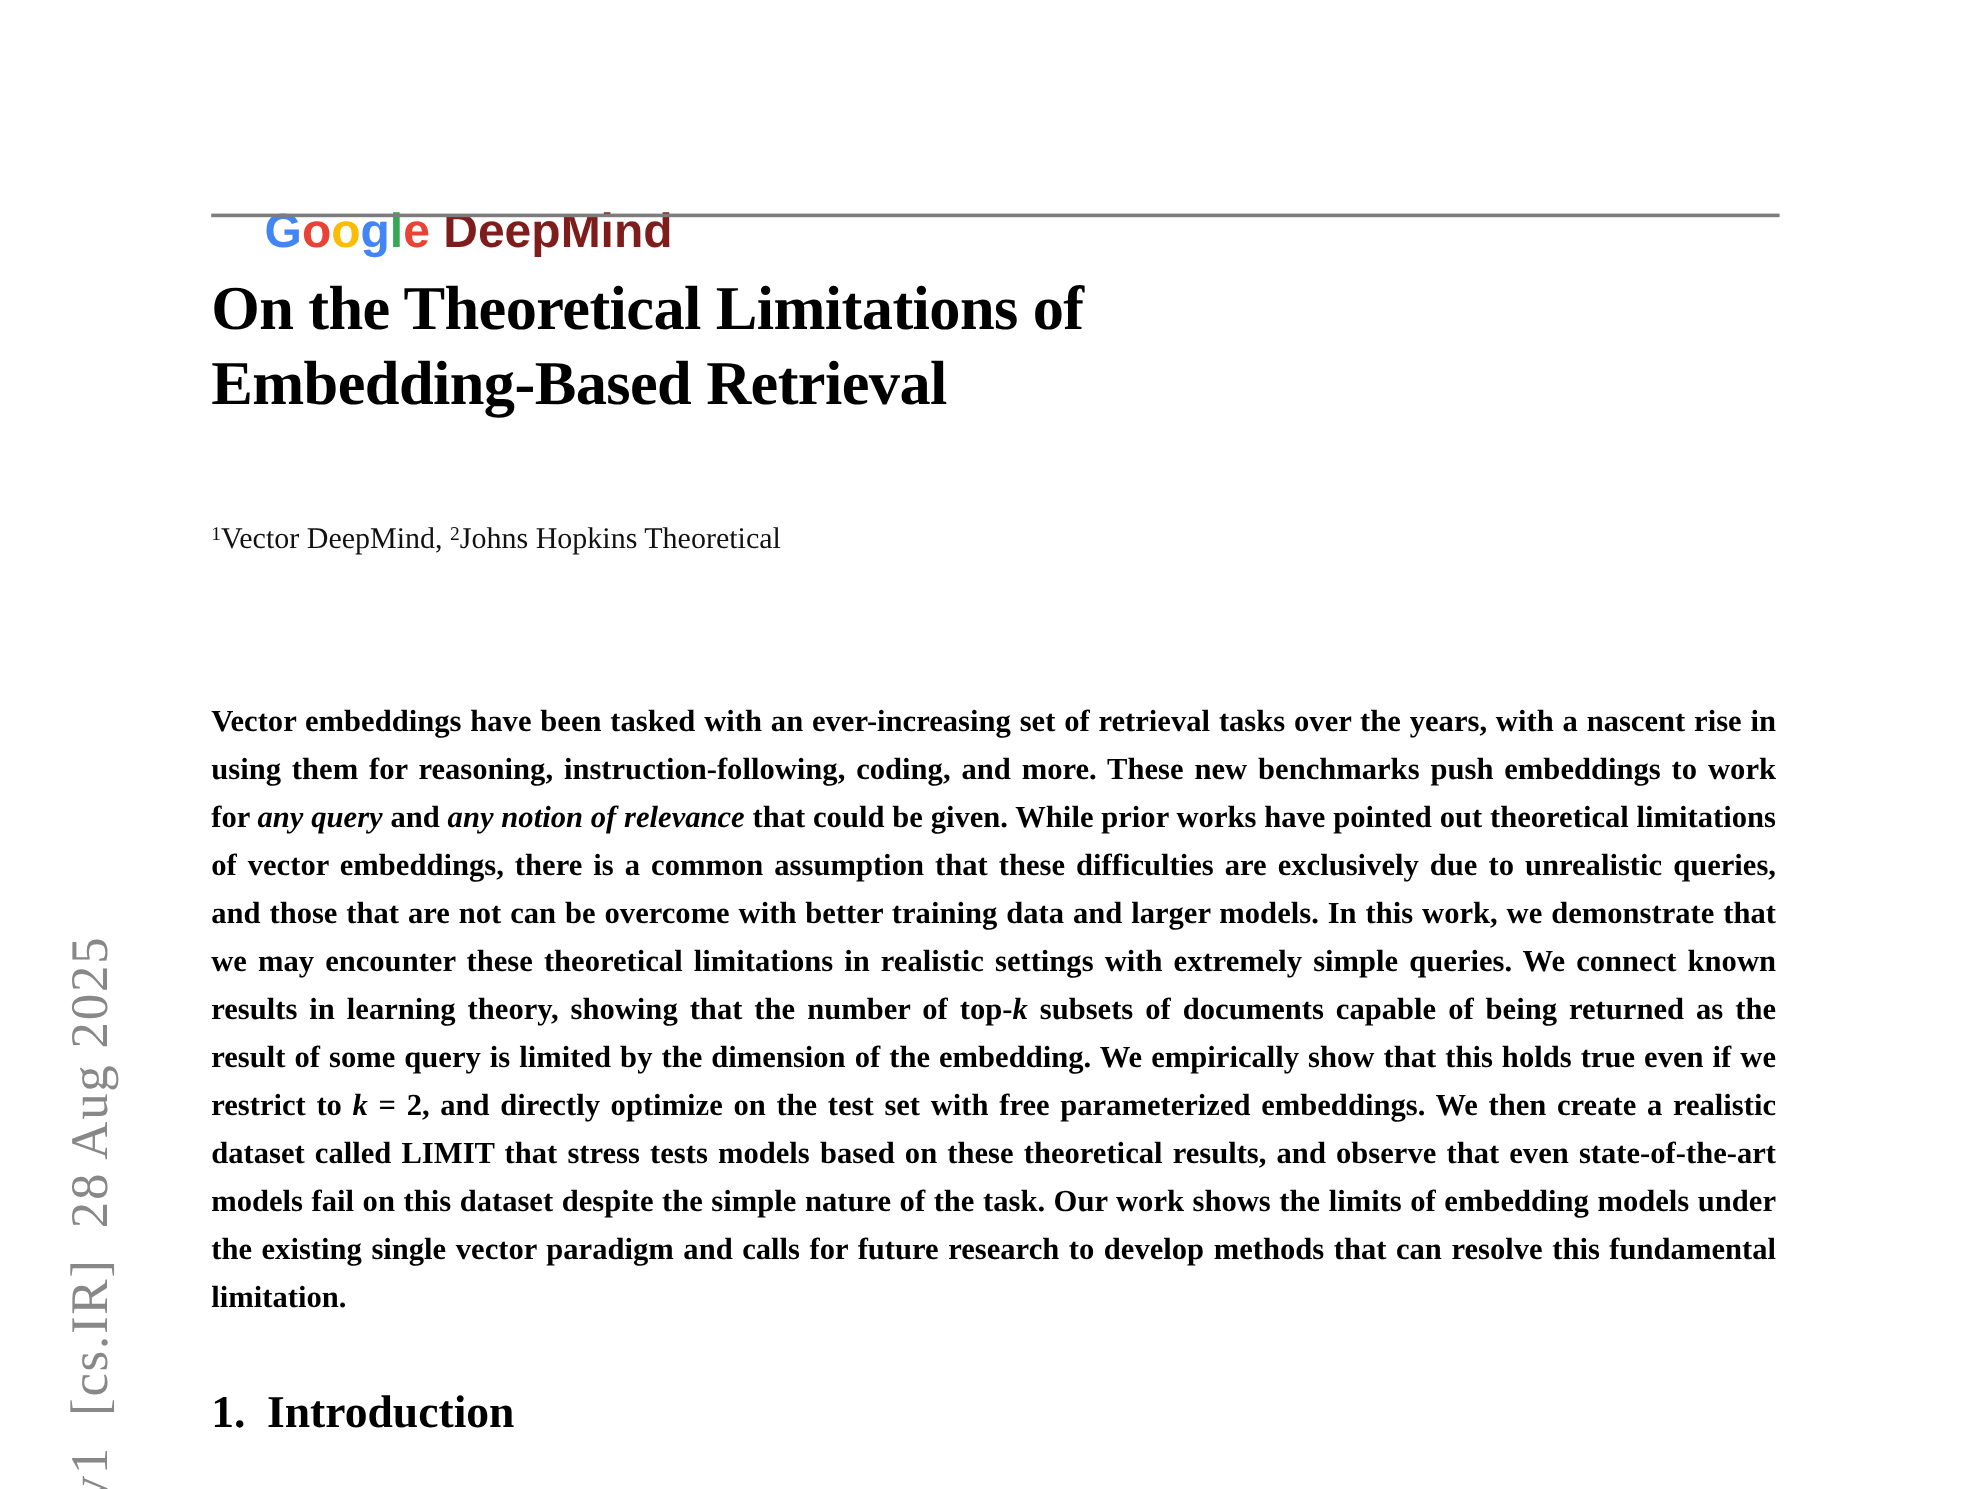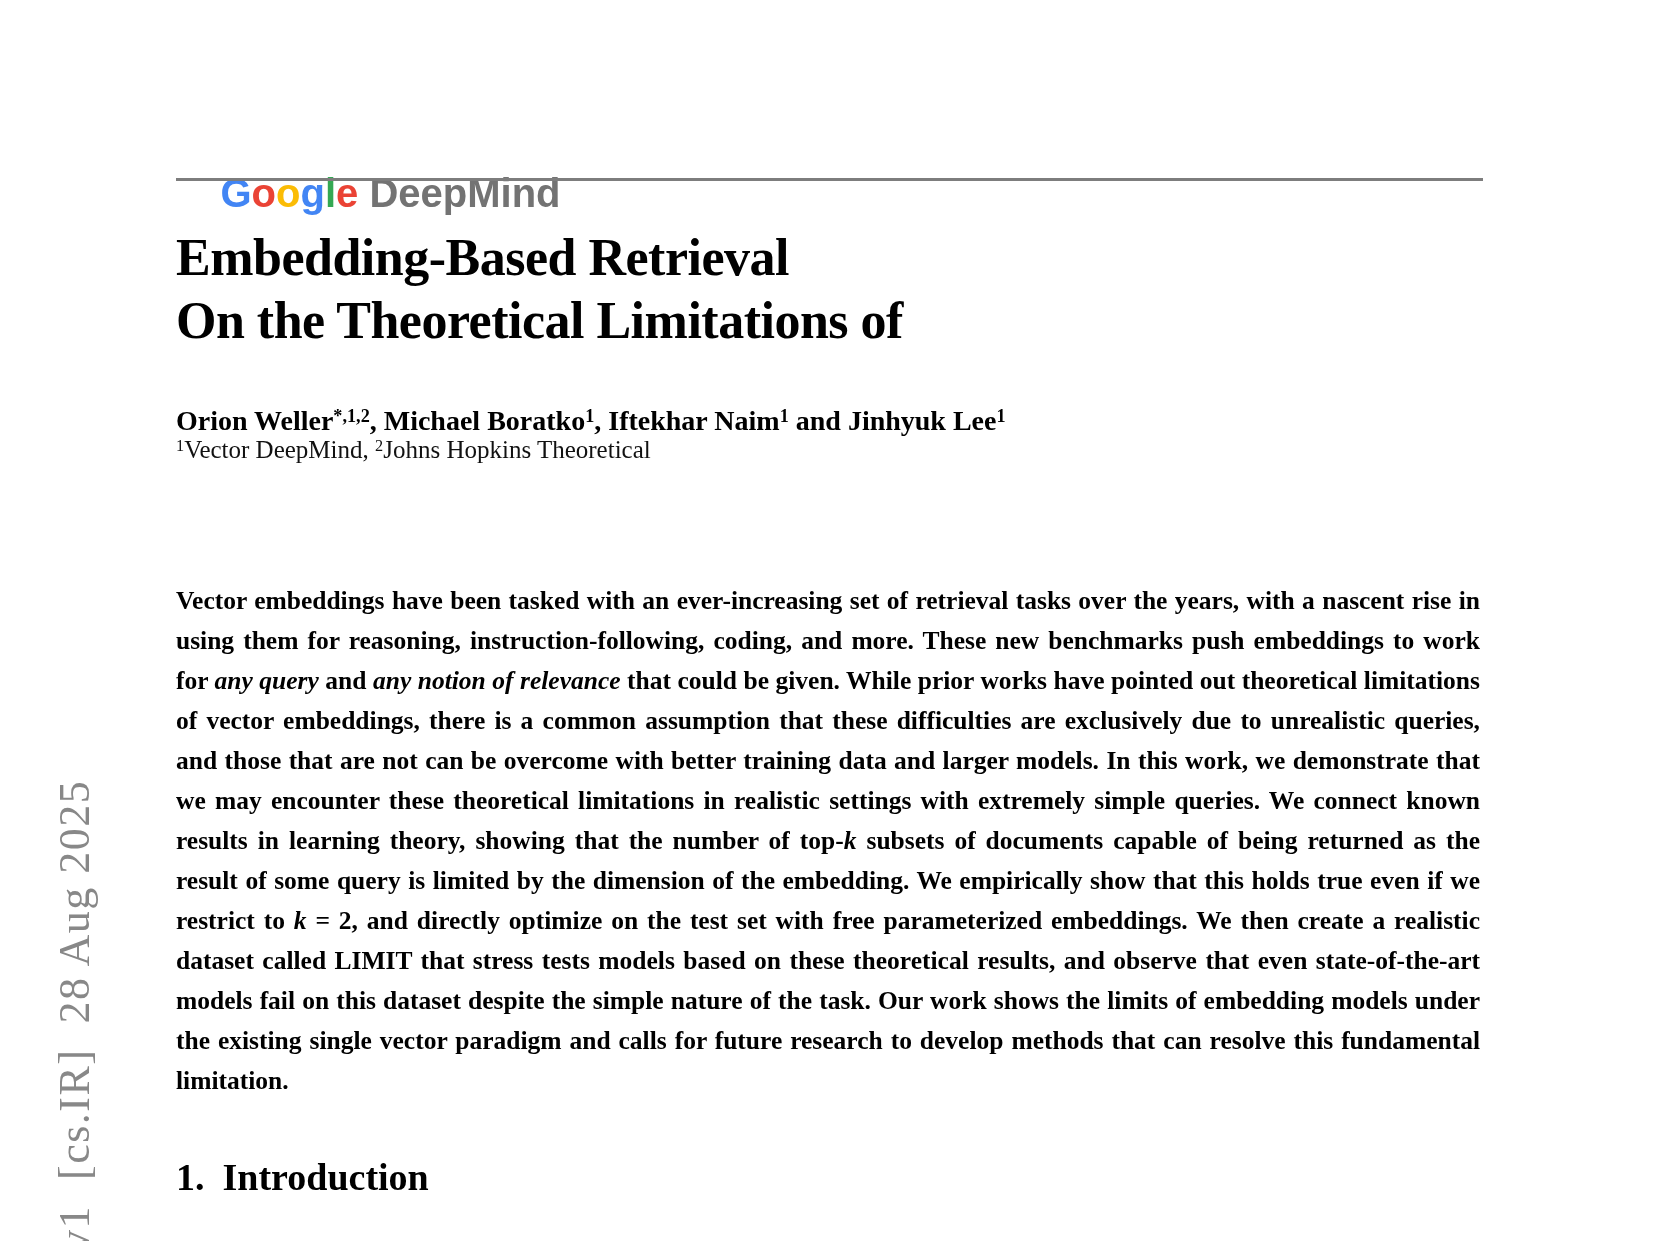--- a/index.html
+++ b/index.html
@@ -34,21 +34,21 @@
     position: absolute;
     left: 176px;
     top: 127px;
     font-family: "Liberation Sans", sans-serif;
     font-size: 40px;
     line-height: 44px;
     font-weight: bold;
     letter-spacing: 0px;
     white-space: pre;
   }
-  .logo-suffix { color: #737373; text-align: right; }
+  .logo-suffix { color: #7f1d1d; text-align: right; }
   .header-rule {
     position: absolute;
     left: 176px;
     top: 178px;
     width: 1307px;
     height: 3px;
     background: #7d7d7d;
   }
   
   .paper-title {
@@ -117,25 +117,24 @@
 
   <div class="arxiv-stamp" style="color: rgb(136, 136, 136);">v1  [cs.IR]  28 Aug 2025</div>
 
   <div class="logo-row">
     <span><span style="color: rgb(66, 133, 244);">G</span><span style="color: rgb(234, 67, 53);">o</span><span style="color: rgb(251, 188, 5);">o</span><span style="color: rgb(66, 133, 244);">g</span><span style="color: rgb(52, 168, 83);">l</span><span style="color: rgb(234, 67, 53);">e</span></span><span class="logo-suffix"> DeepMind</span>
   </div>
 
   <div class="header-rule" style="background: rgb(125, 125, 125);"></div>
 
   <div class="paper-title">
+    <div>On the Theoretical Limitations of</div>
     <div>Embedding-Based Retrieval</div>
-    <div>On the Theoretical Limitations of</div>
   </div>
 
-  <div class="author-line"><span>Orion Weller</span><span class="sup">*,1,2</span><span>, </span><span>Michael Boratko</span><span class="sup">1</span><span>, </span><span>Iftekhar Naim</span><span class="sup">1</span><span> and </span><span>Jinhyuk Lee</span><span class="sup">1</span></div>
 
   <div class="affiliation-line"><span class="sup">1</span><span>Vector DeepMind, </span><span class="sup">2</span><span>Johns Hopkins Theoretical</span></div>
 
   <div class="abstract"><span>Vector embeddings have been tasked with an ever-increasing set of retrieval tasks over the years, with a nascent rise in using them for reasoning, instruction-following, coding, and more. These new benchmarks push embeddings to work for </span><span style="font-style: italic;">any query</span><span> and </span><span style="font-style: italic;">any notion of relevance</span><span> that could be given. While prior works have pointed out theoretical limitations of vector embeddings, there is a common assumption that these difficulties are exclusively due to unrealistic queries, and those that are not can be overcome with better training data and larger models. In this work, we demonstrate that we may encounter these theoretical limitations in realistic settings with extremely simple queries. We connect known results in learning theory, showing that the number of top-</span><span style="font-style: italic;">k</span><span> subsets of documents capable of being returned as the result of some query is limited by the dimension of the embedding. We empirically show that this holds true even if we restrict to </span><span style="font-style: italic;">k</span><span> = 2, and directly optimize on the test set with free parameterized embeddings. We then create a realistic dataset called LIMIT that stress tests models based on these theoretical results, and observe that even state-of-the-art models fail on this dataset despite the simple nature of the task. Our work shows the limits of embedding models under the existing single vector paradigm and calls for future research to develop methods that can resolve this fundamental limitation.</span></div>
 
   <div class="section-heading">
     <span class="section-number">1.</span><span>Introduction</span>
   </div>
 
 </div>

